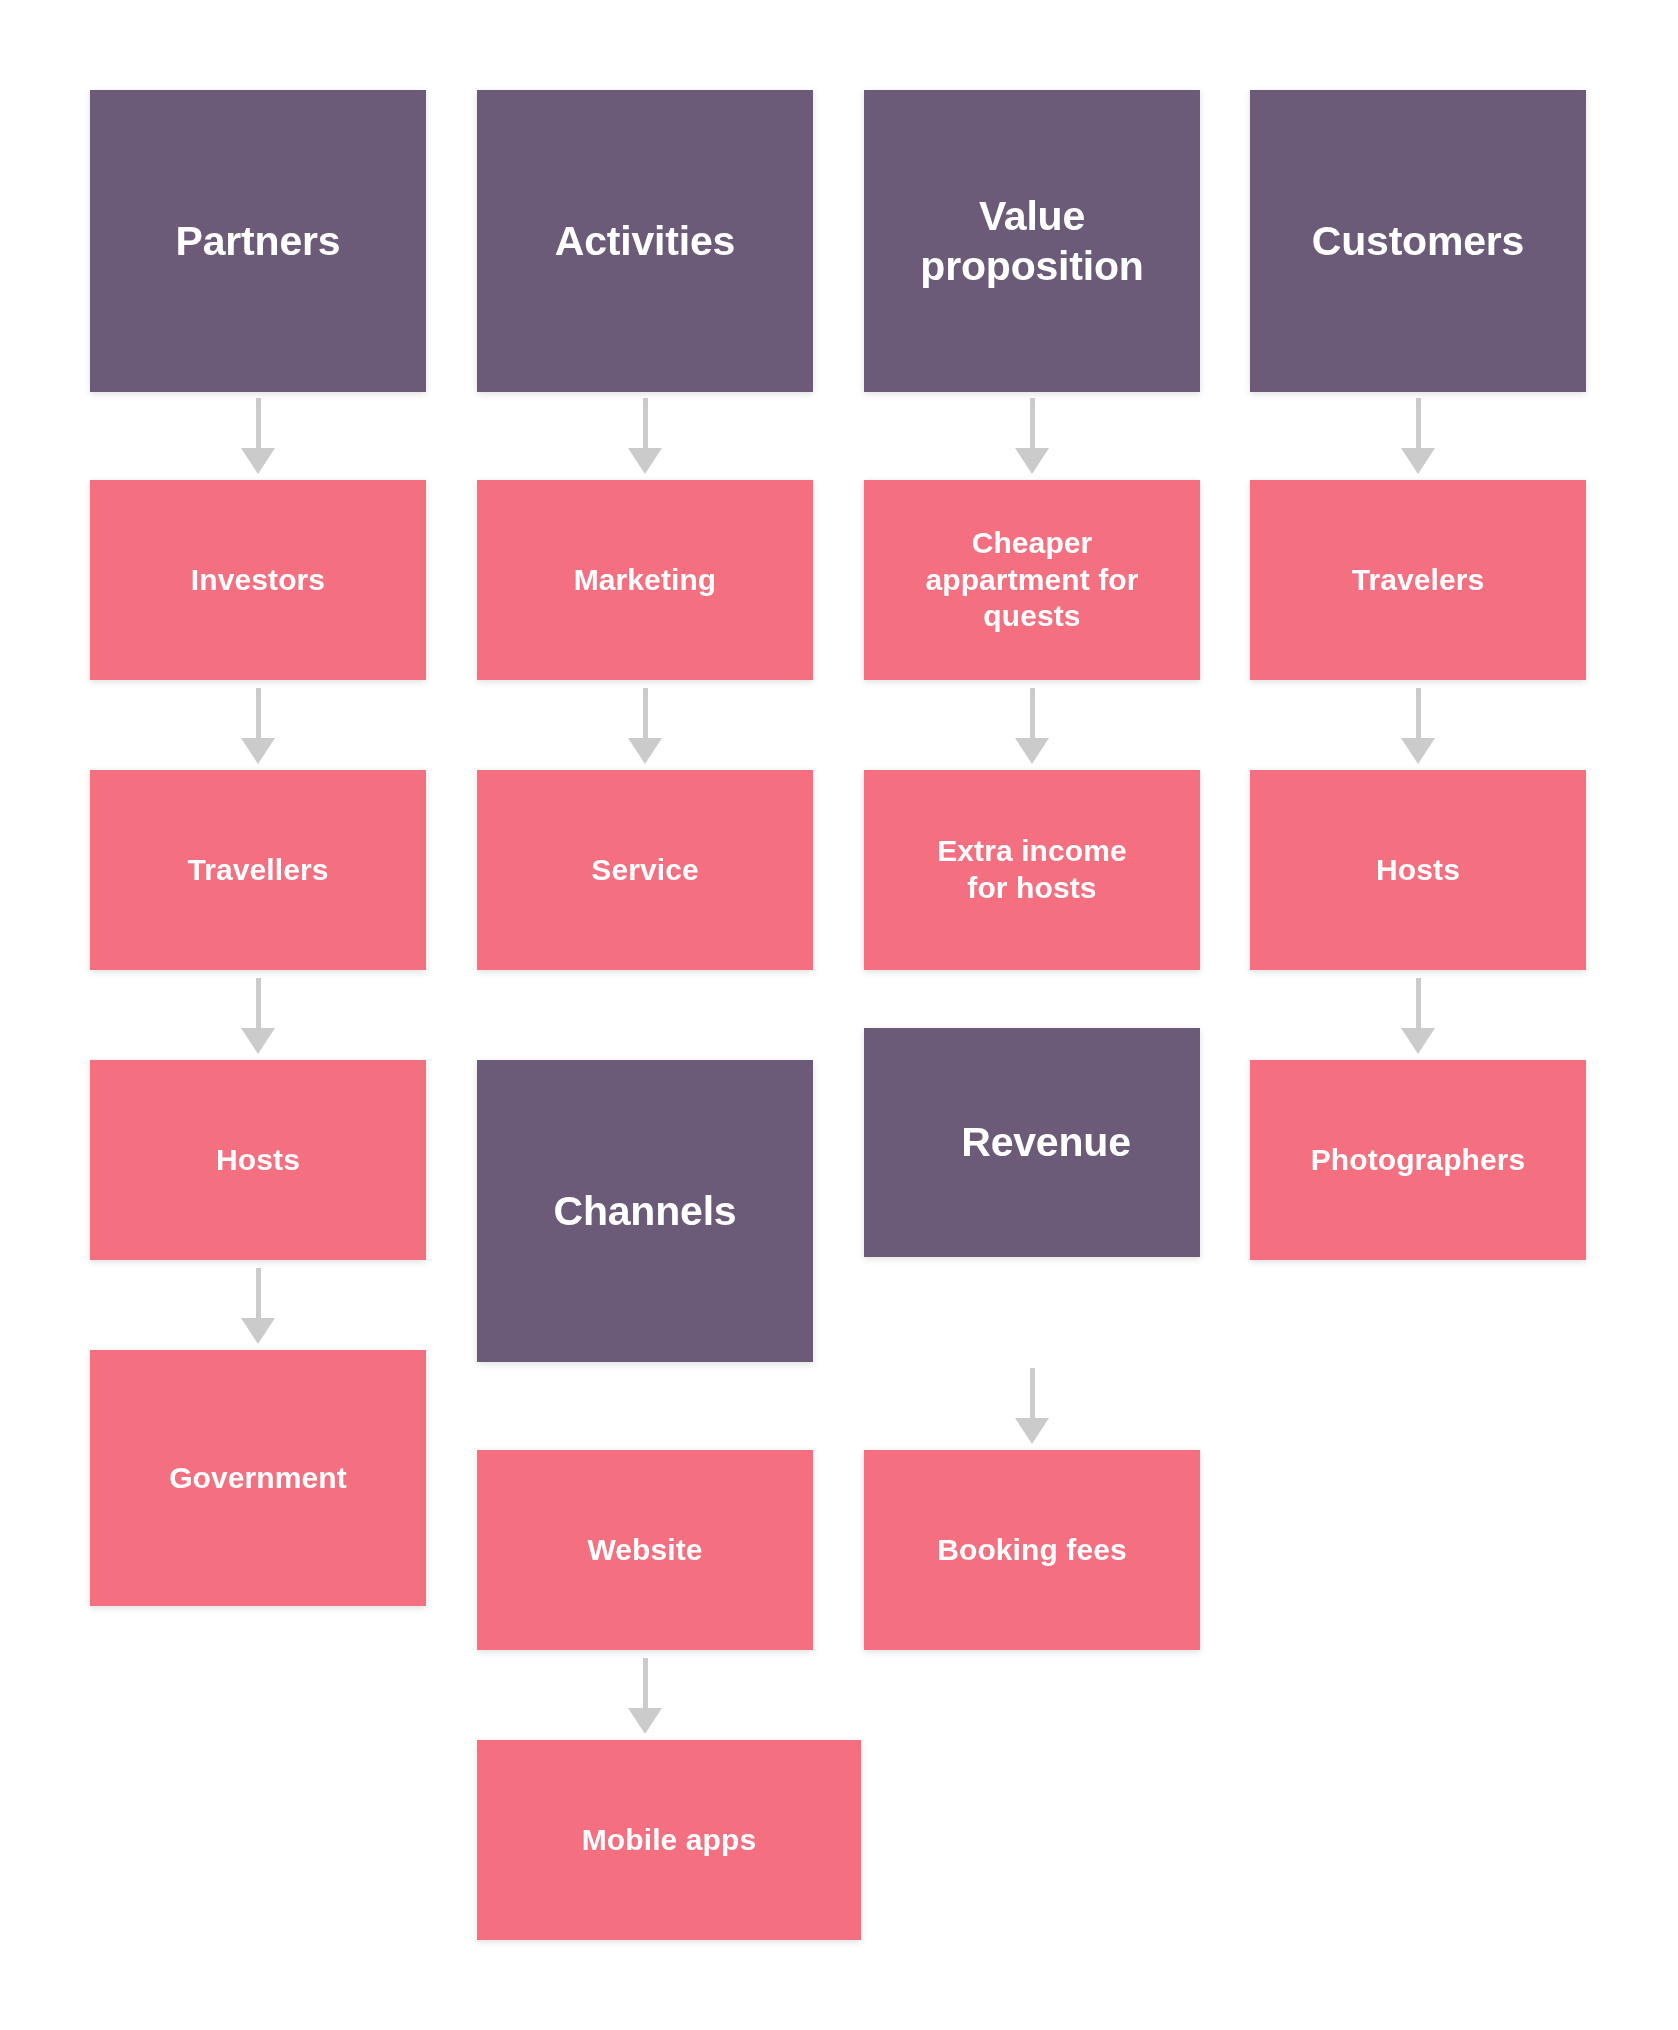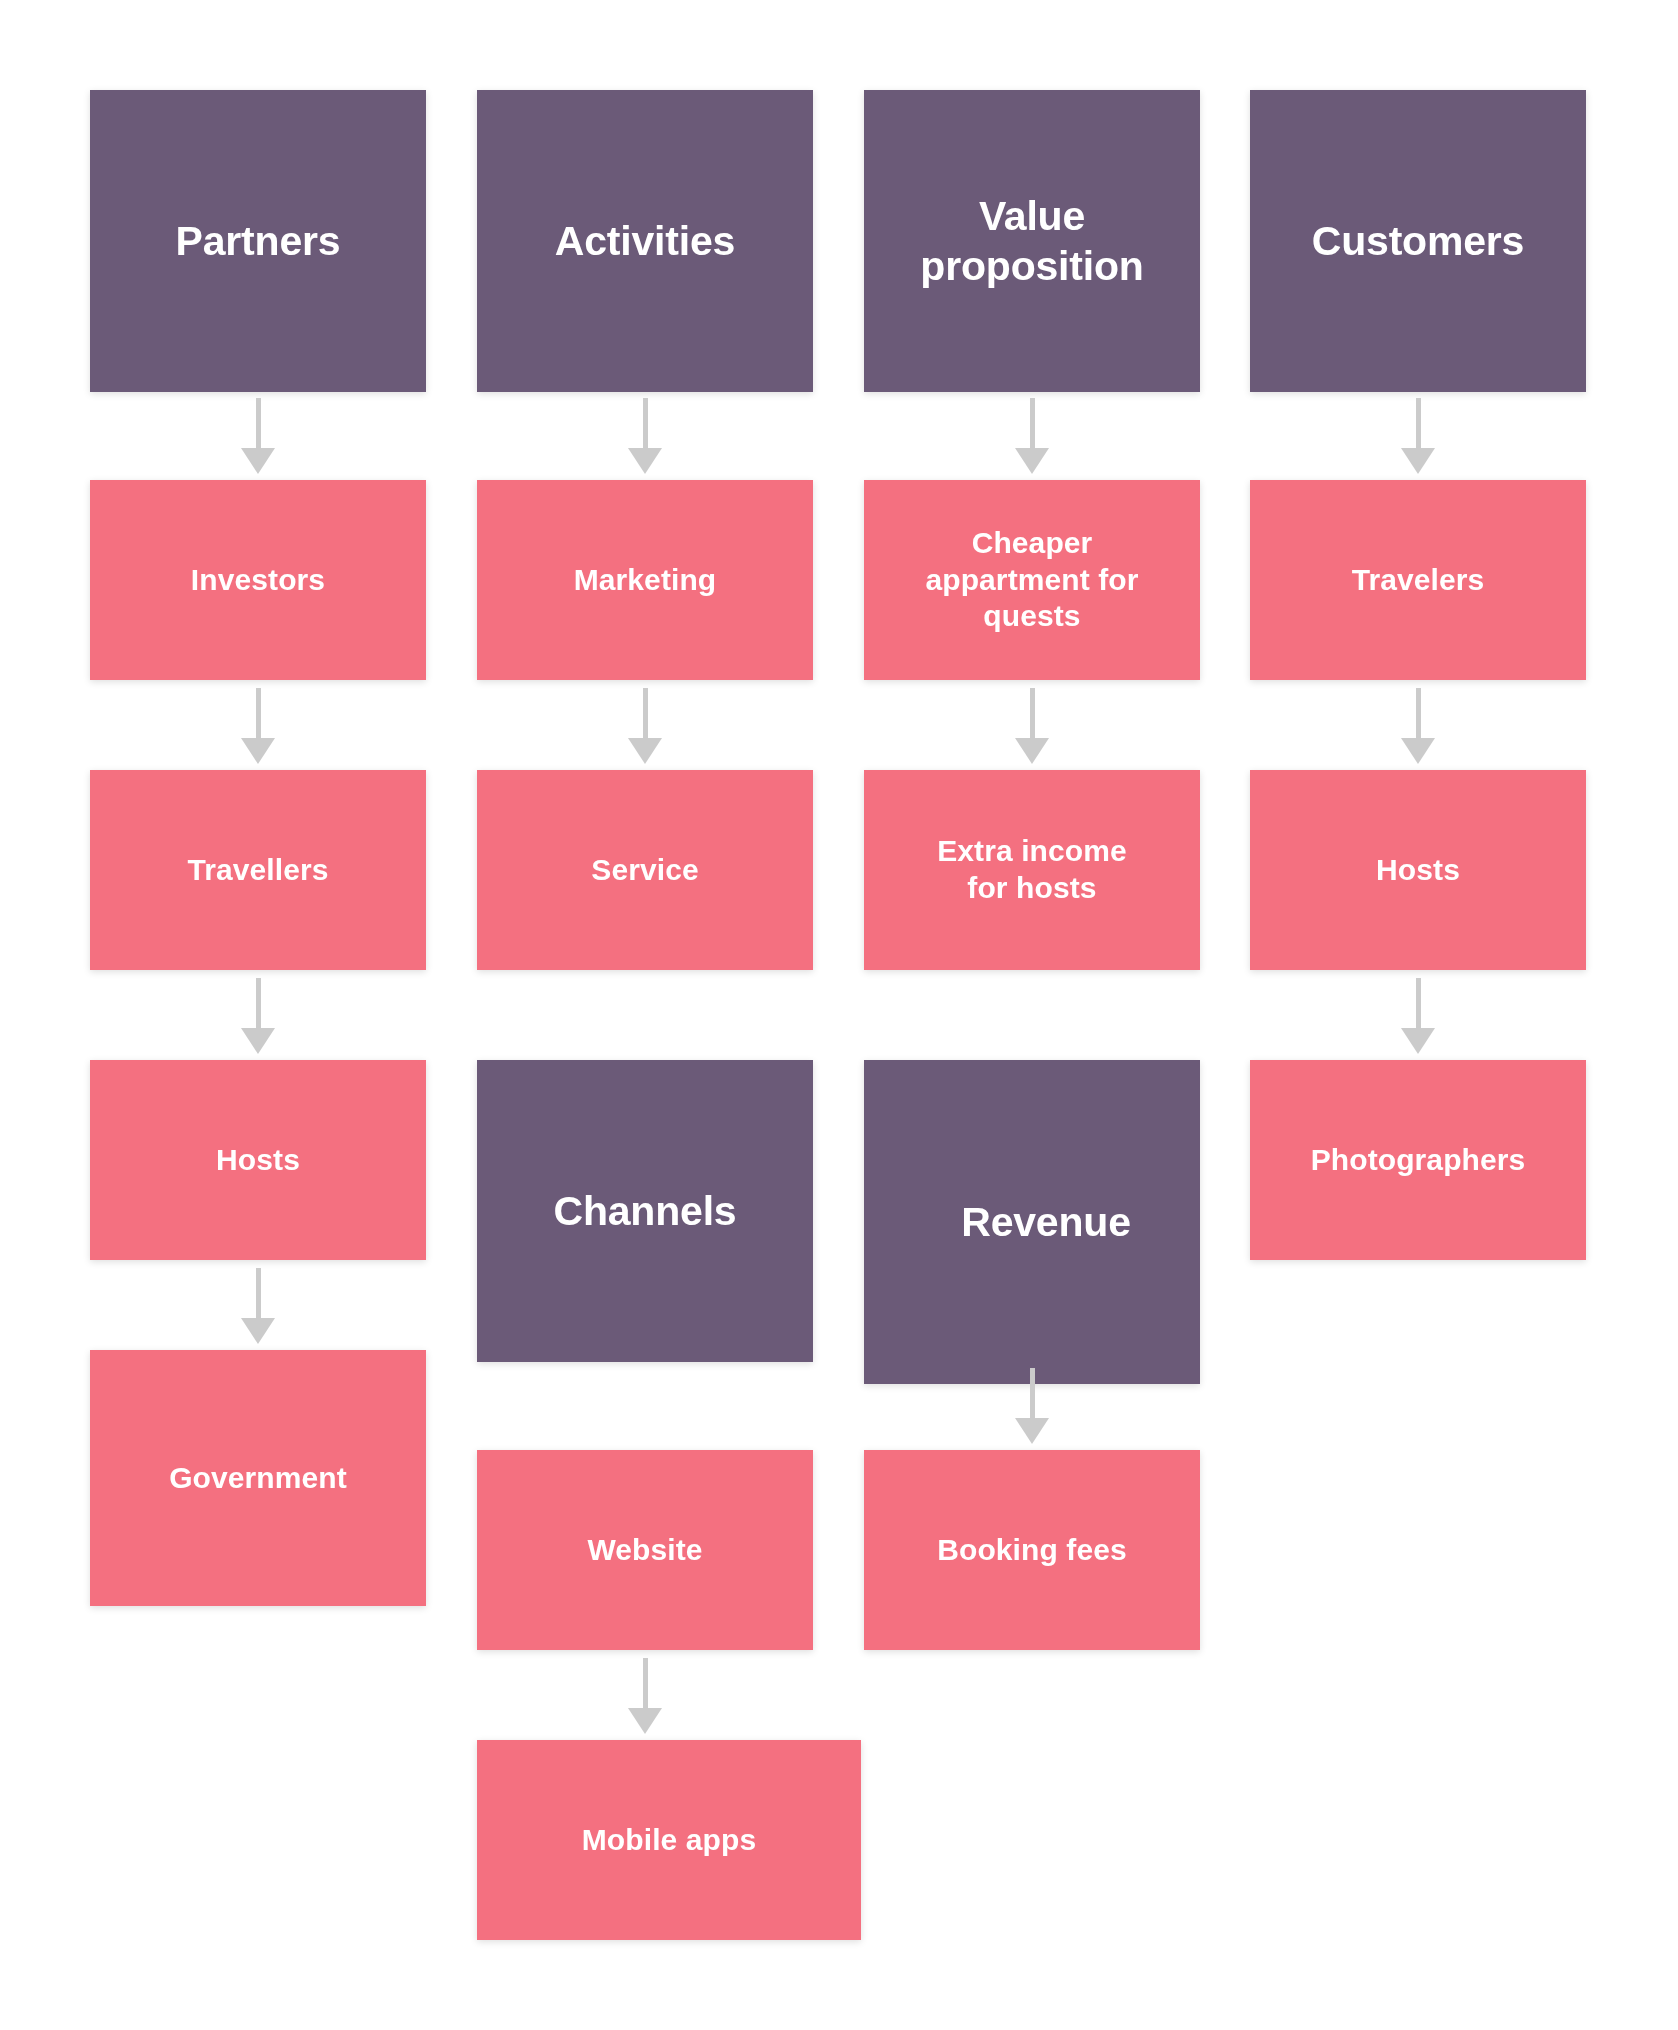--- a/index.html
+++ b/index.html
@@ -181,21 +181,21 @@
     <div class="head"></div>
   </div>
 
   <div class="node item" style="left:864px; top:770px; width:336px; height:200px;">
     <span>
       <span>Extra income</span><br>
       <span>for hosts</span>
     </span>
   </div>
 
-  <div class="node header" style="left:864px; top:1060px; width:336px; height:324px;padding-left:46px;">
+  <div class="node header" style="left:864px; top:1028px; width:336px; height:229px;padding-left:46px;">
     <span>Revenue</span>
   </div>
 
   <div class="arrow" style="left:1012px; top:1368px; width:40px; height:76px;">
     <div class="stem" style="height:54px;"></div>
     <div class="head"></div>
   </div>
 
   <div class="node item" style="left:864px; top:1450px; width:336px; height:200px;">
     <span>Booking fees</span>

